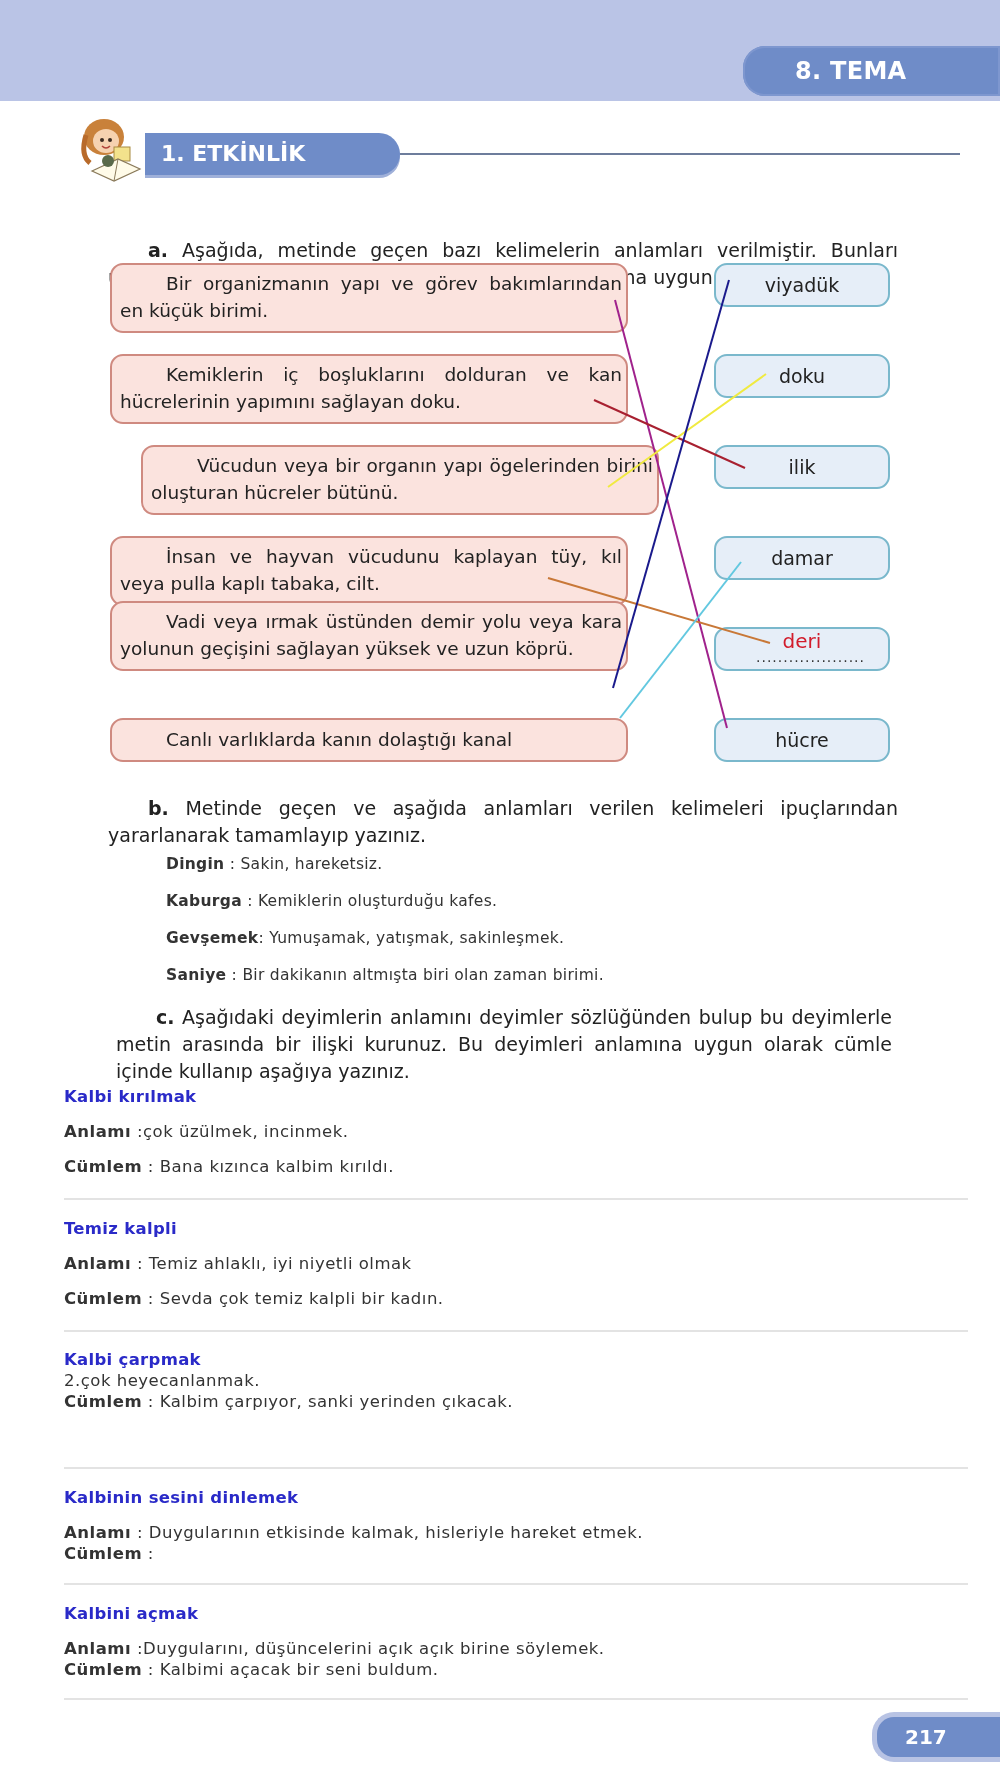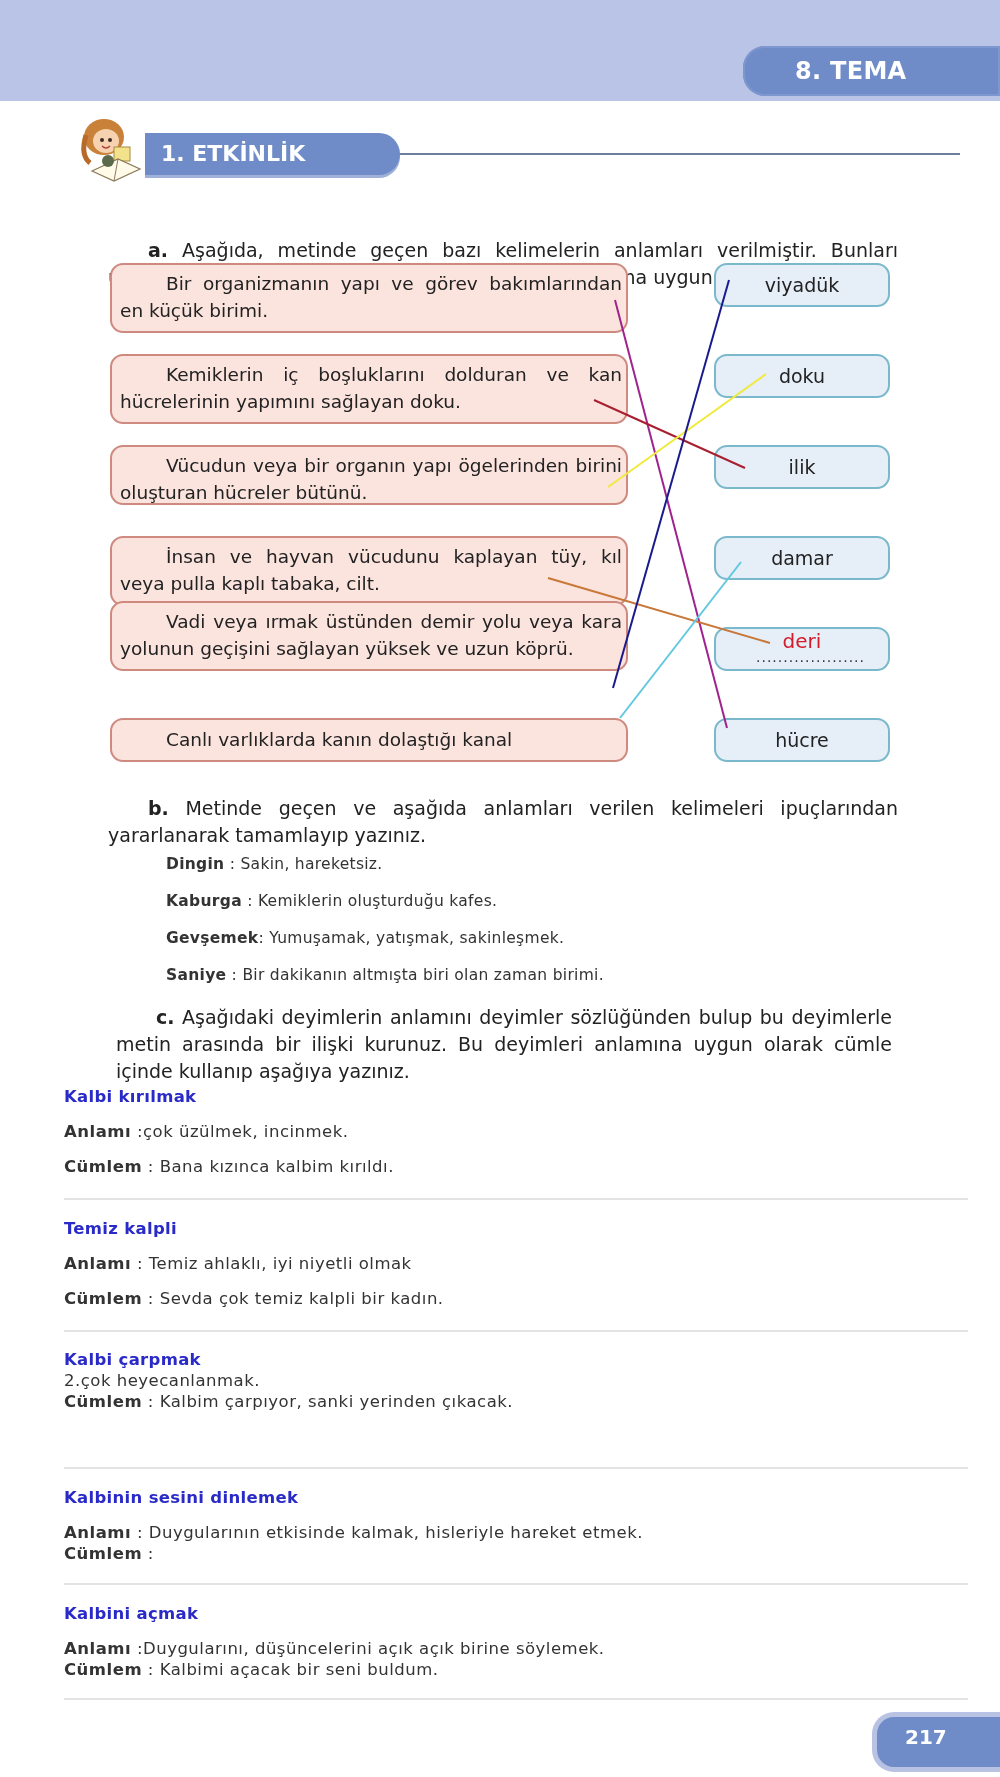--- a/index.html
+++ b/index.html
@@ -18,21 +18,21 @@
   .answer { color: #d21c2c; font-weight: normal; font-size: 20px; position: absolute; left: 0; right: 0; top: -3px; line-height: 30px; }
   .dots { position: absolute; left: 40px; right: 30px; top: 18px; font-size: 14px; letter-spacing: 1px; color: #333; line-height: 20px; }
   svg.lines { position: absolute; left: 0; top: 0; pointer-events: none; }
   .def { position: absolute; left: 166px; font-size: 15.5px; color: #333; letter-spacing: 0.3px; }
   .def b { font-weight: bold; color: #333; }
   .idiom { position: absolute; left: 64px; width: 904px; }
   .idiom-title { font-weight: bold; color: #2a2ac8; font-size: 16.5px; letter-spacing: 0.3px; }
   .idiom-line { font-size: 16.5px; color: #333; letter-spacing: 0.5px; }
   .idiom-line b { font-weight: bold; }
   .sep { position: absolute; left: 64px; width: 904px; height: 2px; background: #e3e3e3; }
-  .pagenum { position: absolute; left: 872px; top: 1712px; width: 128px; height: 60px; background: #6f8cc8; border-radius: 22px 0 0 22px; border: 5px solid #b8c3e4; border-right: none; color: #fff; font-weight: bold; font-size: 20px; line-height: 40px; padding-left: 28px; }
+  .pagenum { position: absolute; left: 872px; top: 1712px; width: 128px; height: 50px; background: #6f8cc8; border-radius: 22px 0 0 22px; border: 5px solid #b8c3e4; border-right: none; color: #fff; font-weight: bold; font-size: 20px; line-height: 40px; padding-left: 28px; }
 </style>
 </head>
 <body>
 
 <div class="topband"></div>
 <div class="tema">8. TEMA</div>
 
 <div class="activity">
   <svg class="mascot" viewBox="0 0 76 68" width="76" height="68">
     <ellipse cx="30" cy="22" rx="20" ry="18" fill="#c9813a"></ellipse>
@@ -49,21 +49,21 @@
   <div class="act-pill">1. ETKİNLİK</div>
   <div class="act-line"></div>
 </div>
 
 <div class="para" style="top:189px;margin-top:48px;">
   <span class="indent"></span><b>a.</b> <span>Aşağıda, metinde geçen bazı kelimelerin anlamları verilmiştir. Bunları uygun kelimelerle eşleştiriniz. Eşleştiremediğiniz anlama uygun kelimeyi yazınız.</span>
 </div>
 
 <div class="lbox" style="top:263px; height:70px;"><span class="indent" style="width:46px"></span><span>Bir organizmanın yapı ve görev bakımlarından en küçük birimi.</span></div>
 <div class="lbox" style="top:354px; height:70px;"><span class="indent" style="width:46px"></span><span>Kemiklerin iç boşluklarını dolduran ve kan hücrelerinin yapımını sağlayan doku.</span></div>
-<div class="lbox" style="top:445px; height:60px;"><span class="indent" style="width:46px"></span><span>Vücudun veya bir organın yapı ögelerinden birini oluşturan hücreler bütünü.</span></div>
+<div class="lbox" style="top:445px; height:70px;margin-left:31px;"><span class="indent" style="width:46px"></span><span>Vücudun veya bir organın yapı ögelerinden birini oluşturan hücreler bütünü.</span></div>
 <div class="lbox" style="top:536px; height:70px;"><span class="indent" style="width:46px"></span><span>İnsan ve hayvan vücudunu kaplayan tüy, kıl veya pulla kaplı tabaka, cilt.</span></div>
 <div class="lbox" style="top:601px; height:70px;"><span class="indent" style="width:46px"></span><span>Vadi veya ırmak üstünden demir yolu veya kara yolunun geçişini sağlayan yüksek ve uzun köprü.</span></div>
 <div class="lbox" style="top:718px; height:44px; line-height:30px;"><span class="indent" style="width:46px"></span><span>Canlı varlıklarda kanın dolaştığı kanal</span></div>
 
 <div class="rbox" style="top:263px;">viyadük</div>
 <div class="rbox" style="top:354px;">doku</div>
 <div class="rbox" style="top:445px;">ilik</div>
 <div class="rbox" style="top:536px;">damar</div>
 <div class="rbox" style="top:627px;">
   <span class="answer">deri</span>

